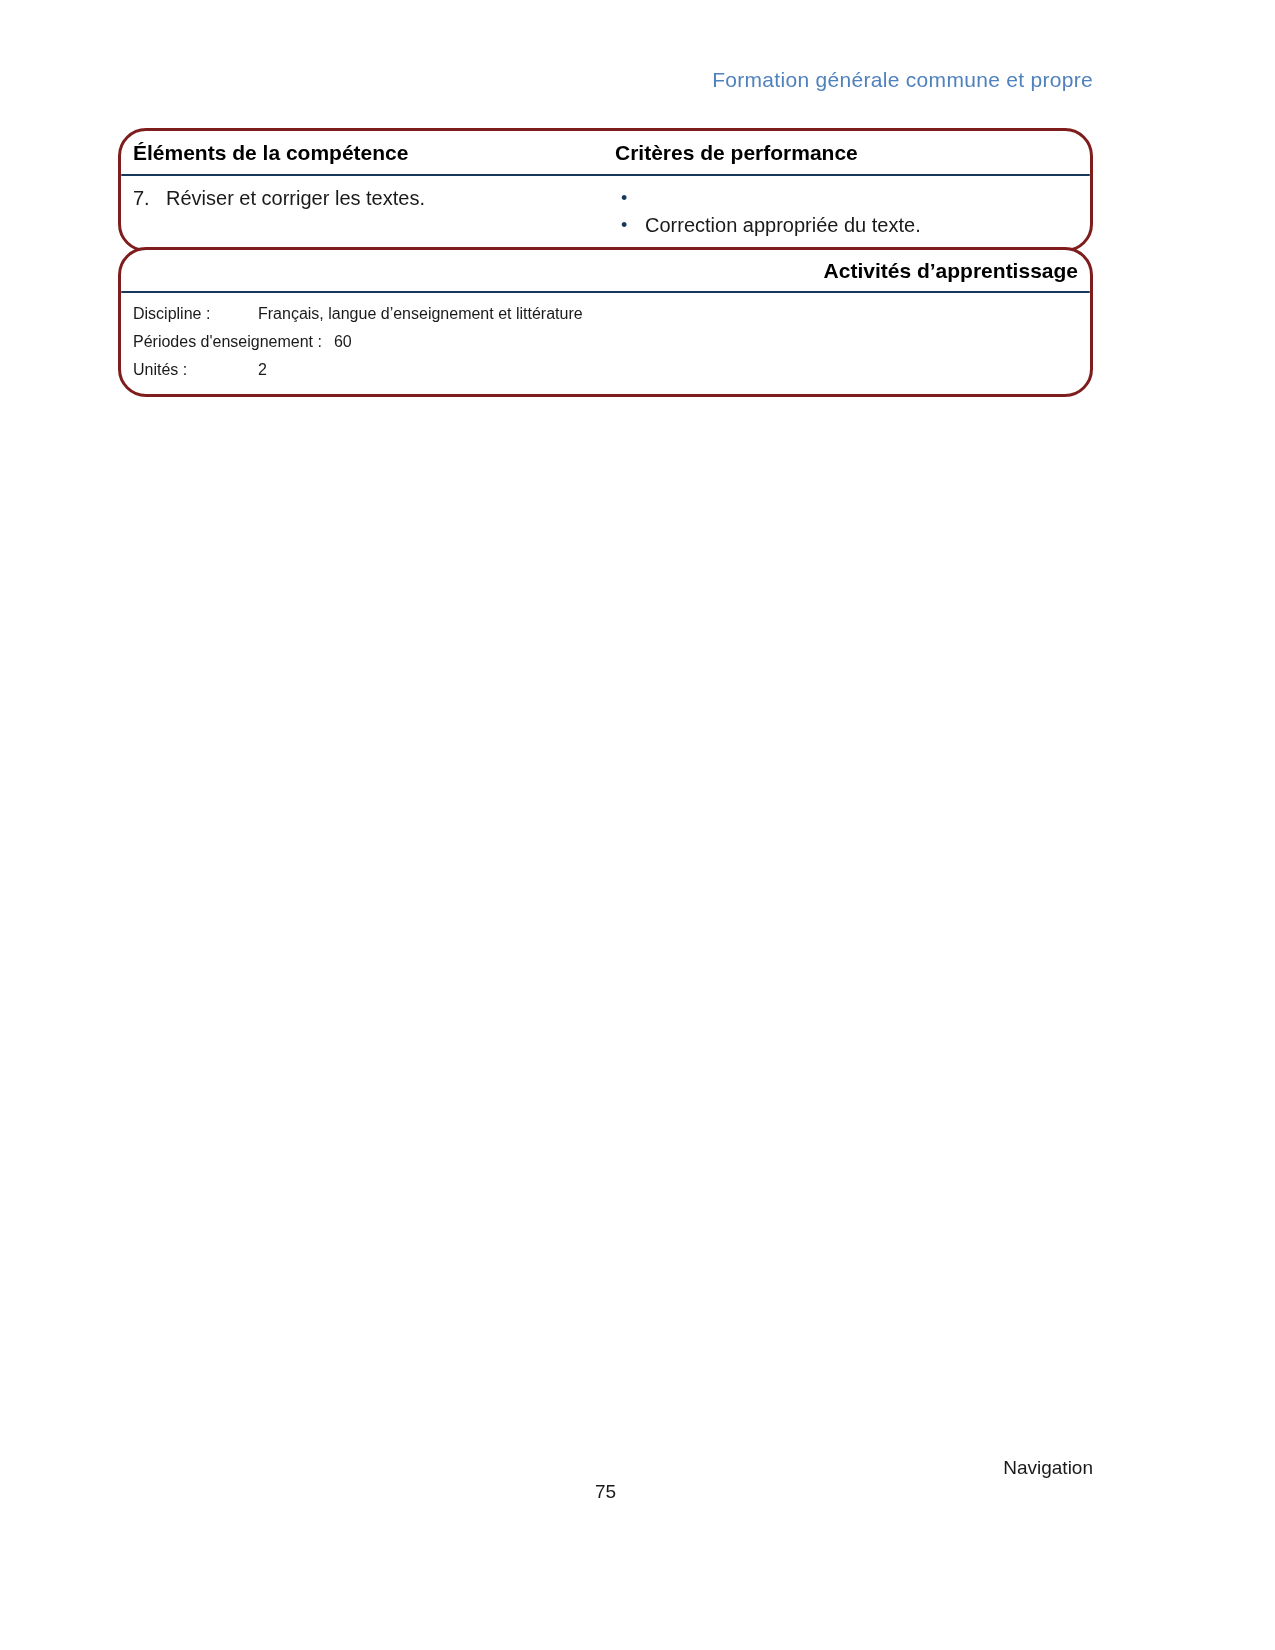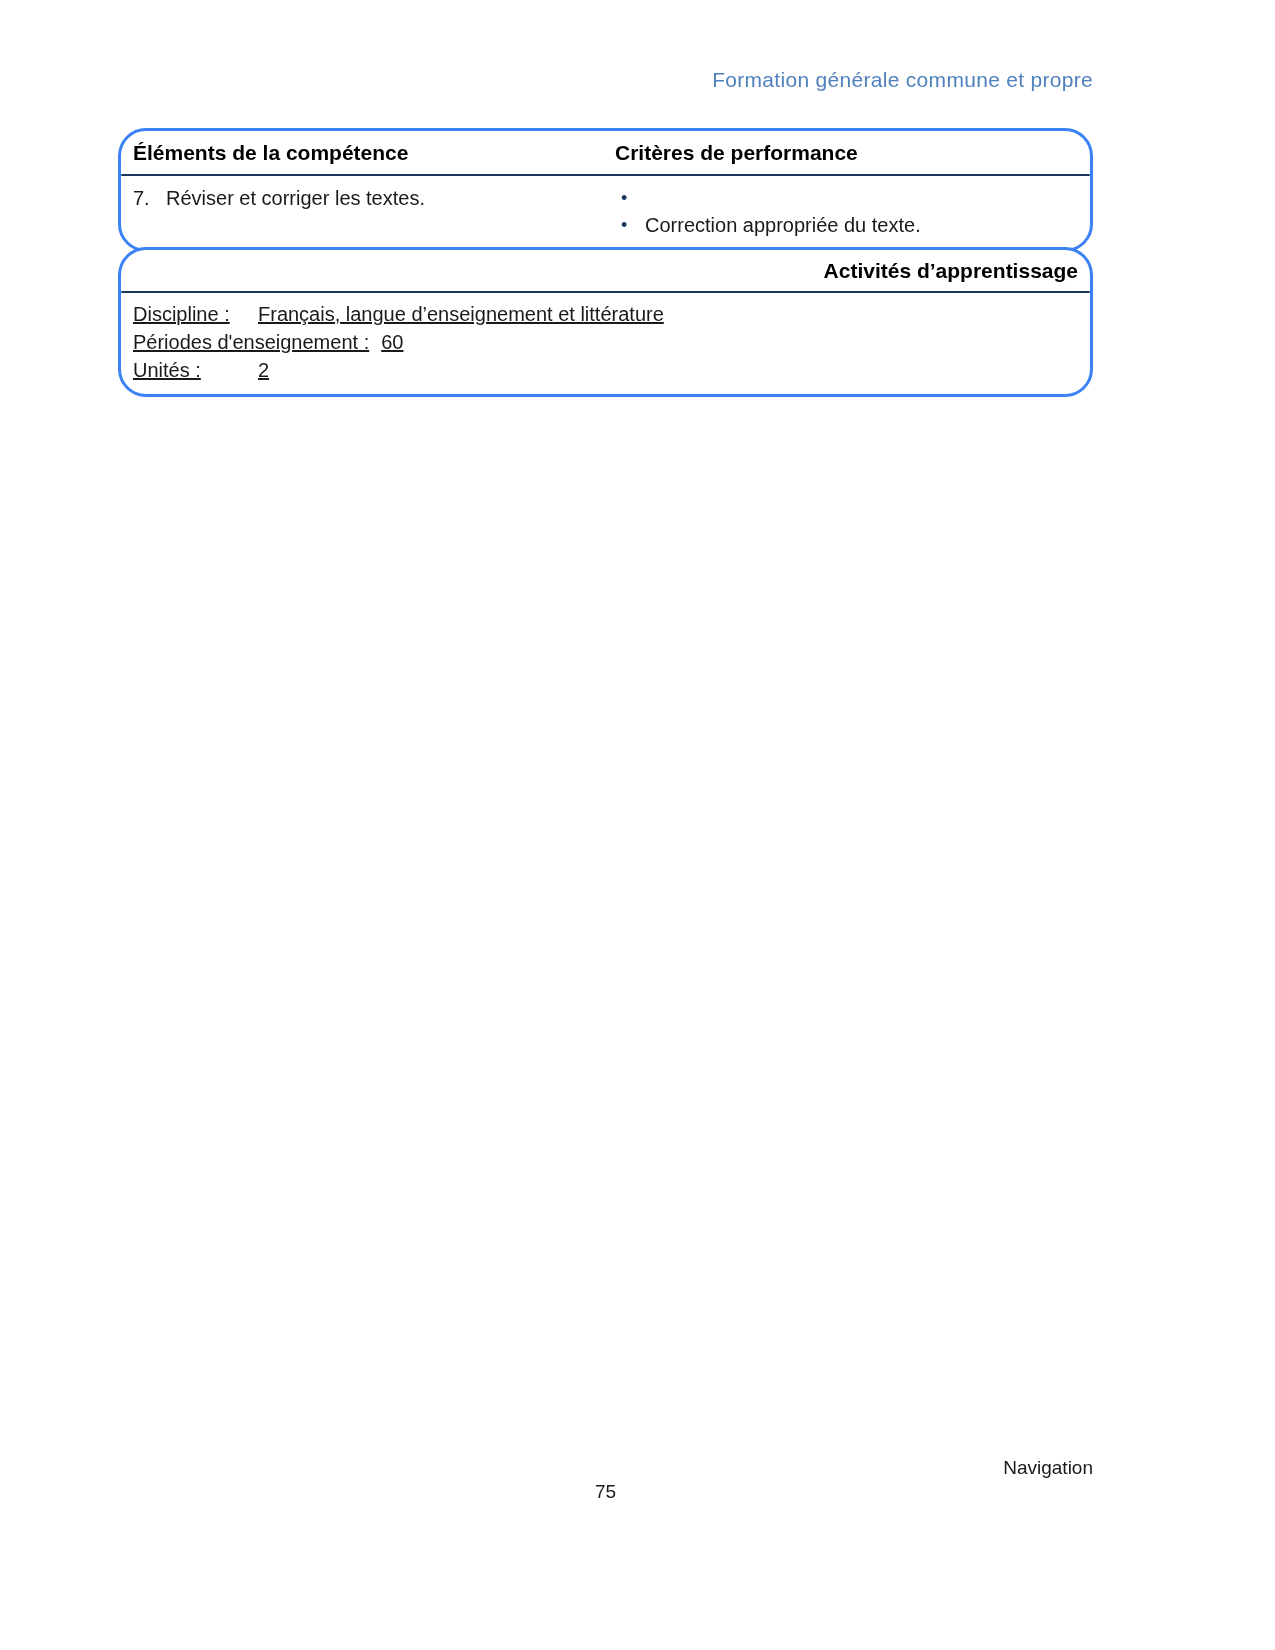--- a/index.html
+++ b/index.html
@@ -24,21 +24,21 @@
     width: 975px;
     text-align: right;
     font-size: 21px;
     color: #4f81bd;
     letter-spacing: 0.3px;
   }
   .box {
     position: absolute;
     left: 118px;
     width: 975px;
-    border: 3px solid #3b82f6;
+    border: 3px solid #7f1d1d;
     background: #ffffff;
   }
   .competence-box { top: 128px; }
   .activities-box { top: 247px; }
   .header-rule {
     height: 2px;
     background: #17375d;
     width: 100%;
   }
   .head-row, .body-row { display: flex; }
@@ -82,23 +82,22 @@
   }
   .box-title-row { padding: 9px 12px 8px 12px; text-align: right; }
   .box-title {
     font-weight: bold;
     font-size: 21px;
     color: #000000;
   }
   .activities-body { padding: 7px 12px 10px 12px; }
   .field-row {
     display: flex;
-    font-size: 20px;
+    font-size: 16px;
     line-height: 28px;
-    text-decoration: underline;
   }
   .field-label {
     min-width: 125px;
     flex: none;
     padding-right: 12px;
     white-space: nowrap;
   }
   .field-value { white-space: nowrap; }
   .footer-nav {
     position: absolute;

